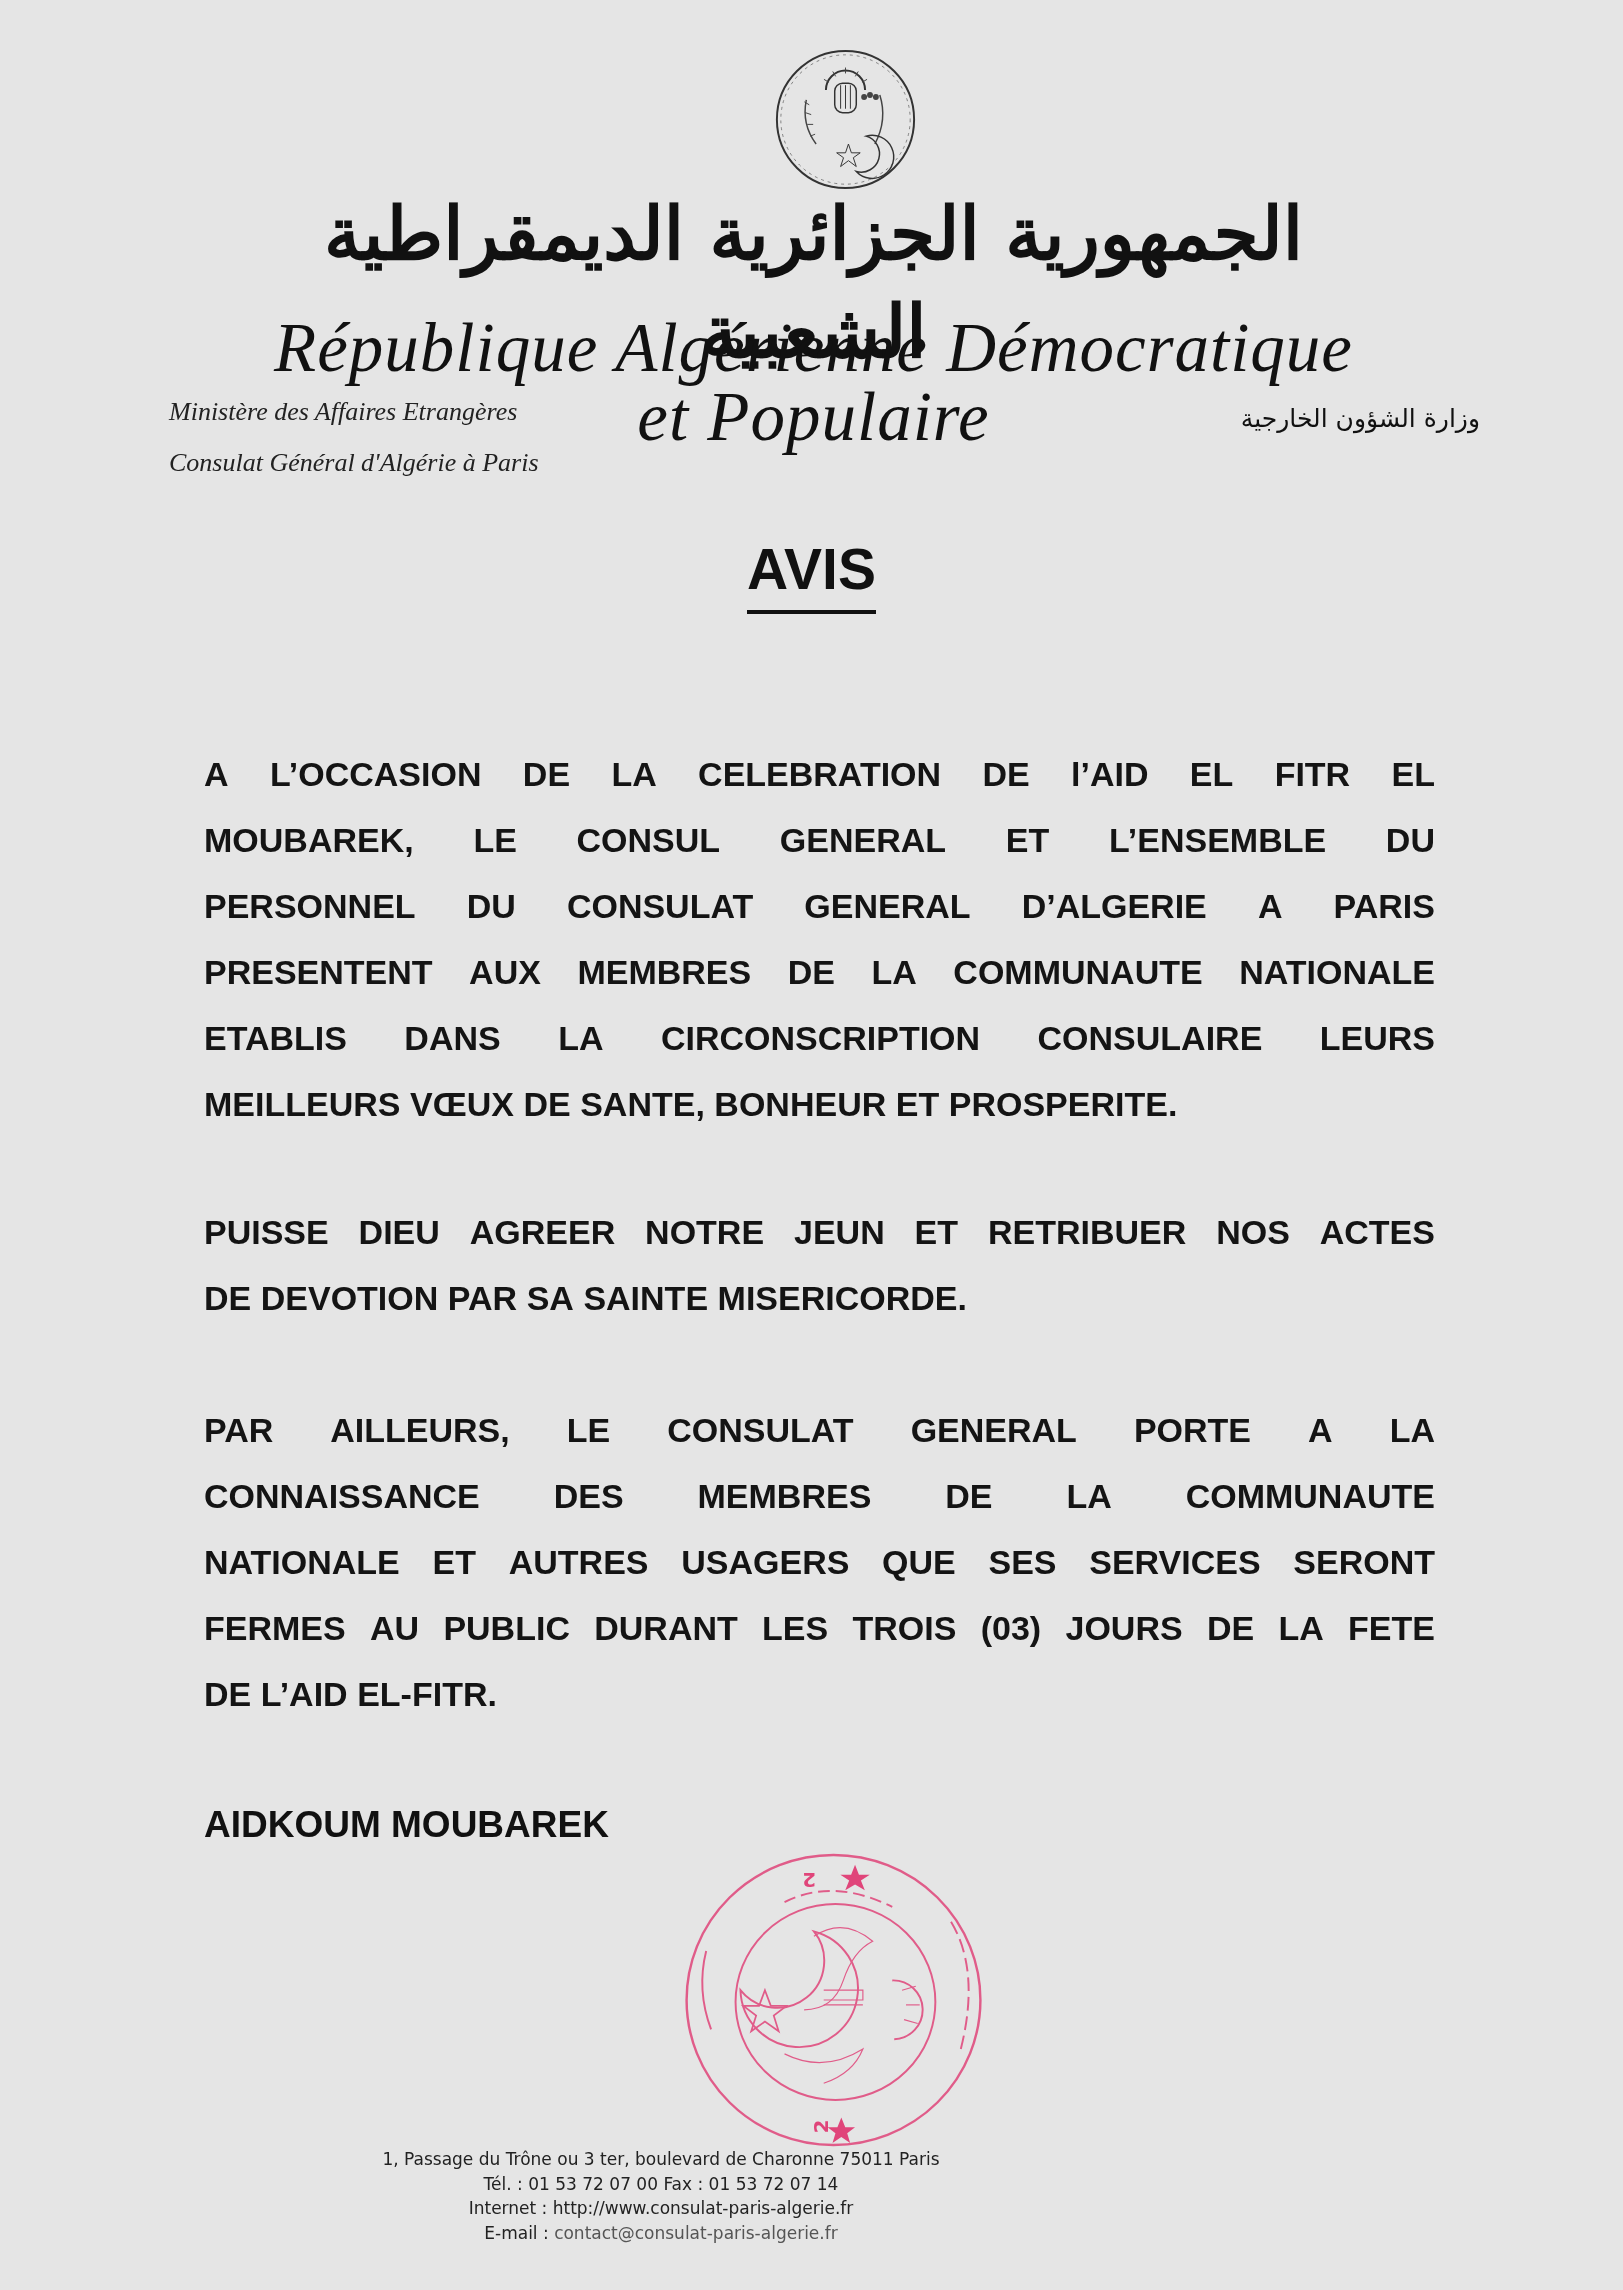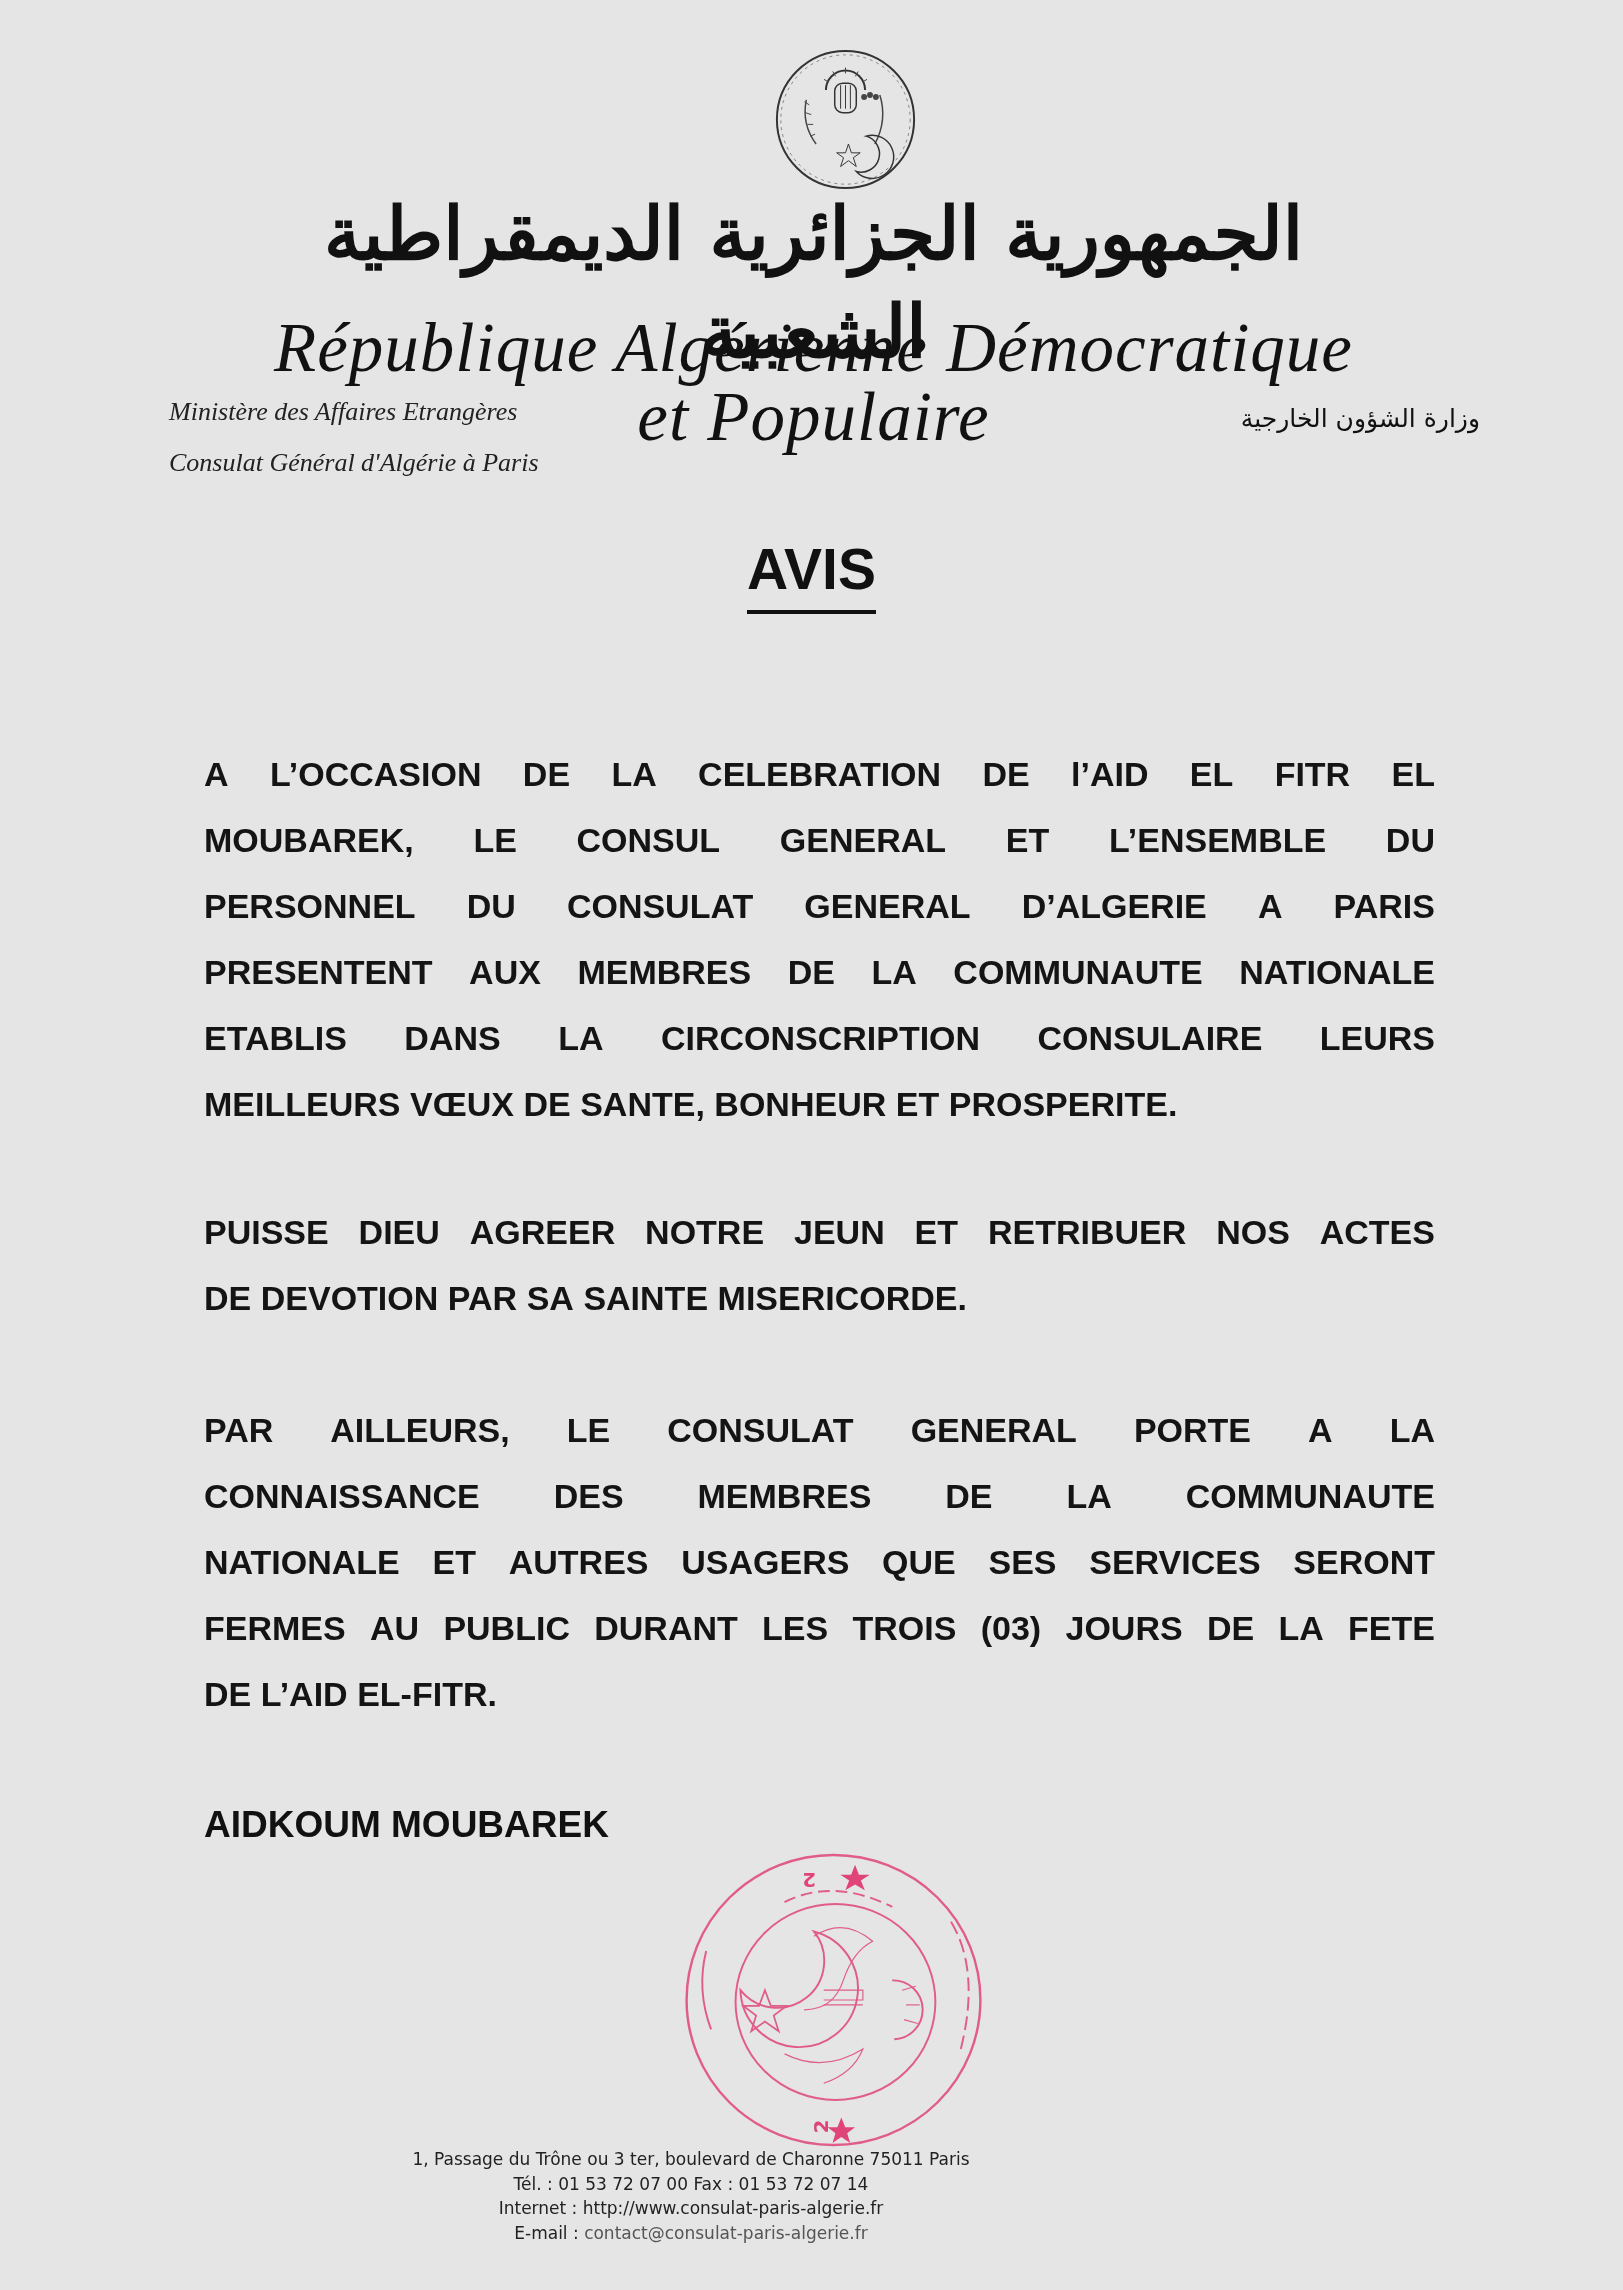--- a/index.html
+++ b/index.html
@@ -36,21 +36,21 @@
   .p1 { top: 741px; }
   .p2 { top: 1199px; }
   .p3 { top: 1397px; }
 
   .closing { position: absolute; left: 204px; top: 1800px; font-family: "Liberation Sans", sans-serif;
     font-weight: bold; font-size: 37px; line-height: 49px; color: #111; }
 
   .stamp { position: absolute; left: 667px; top: 1843px; width: 333px; height: 314px; }
 
   .footer { position: absolute; left: 0; width: 1322px; top: 2147px; text-align: center;
-    font-family: "DejaVu Sans", sans-serif; font-size: 17px; line-height: 24.5px; color: #222; padding-left: 30px; }
+    font-family: "DejaVu Sans", sans-serif; font-size: 17px; line-height: 24.5px; color: #222; }
   .footer .email-val { color: #555; }
 </style>
 </head>
 <body>
 
 <div class="page">
 
   <svg class="emblem" viewBox="0 0 150 150">
     <circle cx="75" cy="75" r="70" fill="none" stroke="#333" stroke-width="2"></circle>
     <circle cx="75" cy="75" r="66" fill="none" stroke="#666" stroke-width="0.8" stroke-dasharray="3 4"></circle>

